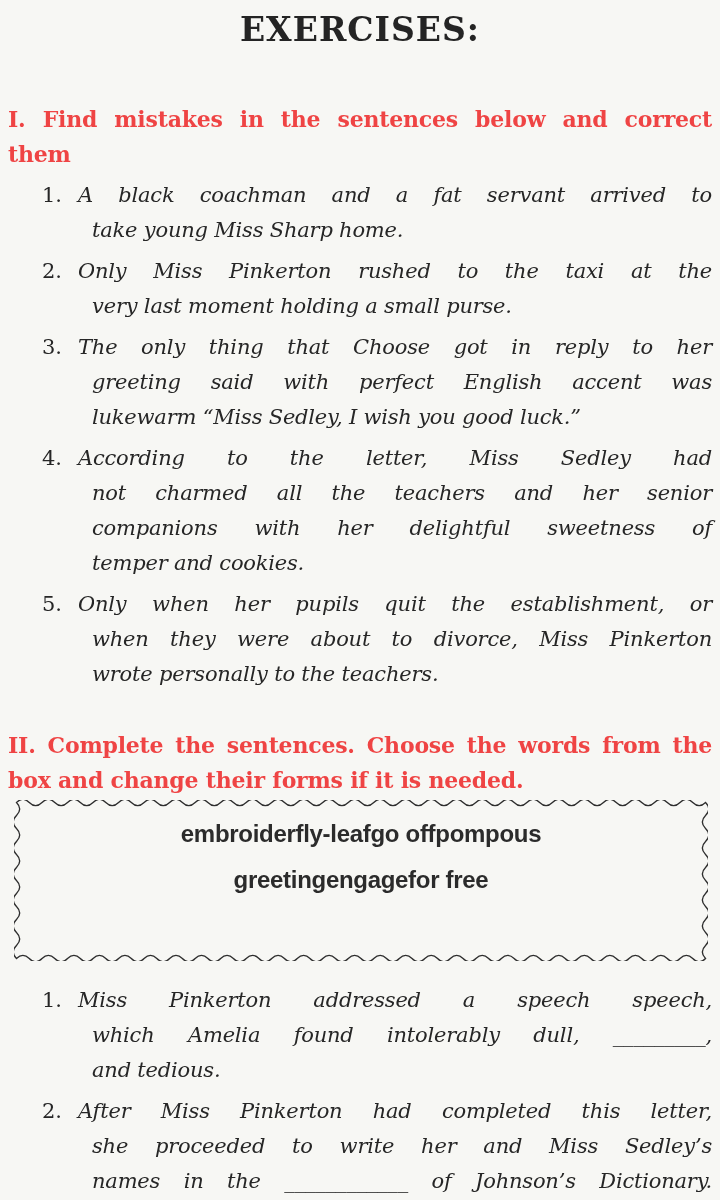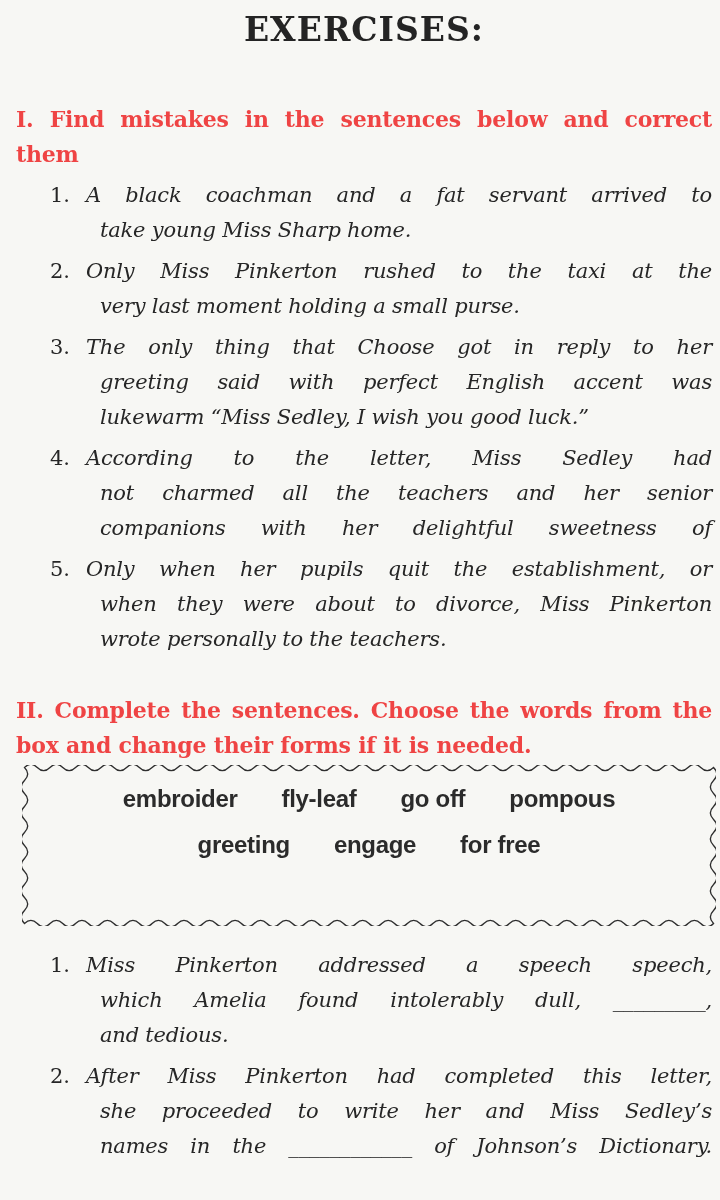--- a/index.html
+++ b/index.html
@@ -6,21 +6,21 @@
   html, body { margin: 0; padding: 0; }
   body {
     width: 720px; height: 1200px;
     background: #f7f7f4;
     font-family: "DejaVu Serif", serif;
     color: #262626;
     overflow: hidden;
   }
   .page {
     width: 720px; height: 1200px;
-    padding: 8px 8px 0 16px;
+    padding: 8px 8px 0 8px;
     overflow: hidden;
     position: relative;
   }
   
   .title {
     margin: 0;
     font-size: 33px;
     line-height: 44px;
     font-weight: bold;
     text-align: center;
@@ -67,21 +67,20 @@
     position: absolute;
     left: 0; top: 0;
     width: 694px; height: 161px;
   }
   .wrow {
     position: relative;
     height: 46px;
     display: flex;
     justify-content: center;
     align-items: center;
-    gap: 44px;
   }
   .word {
     font-family: "Liberation Sans", sans-serif;
     font-weight: bold;
     font-size: 24px;
     color: #2b2b2b;
     letter-spacing: -0.3px;
     white-space: nowrap;
   }
 </style>
@@ -112,20 +111,21 @@
       <span class="num">3.</span>
       <div class="ln jl first">The only thing that Choose got in reply to her</div>
       <div class="ln jl">greeting said with perfect English accent was</div>
       <div class="ln">lukewarm “Miss Sedley, I wish you good luck.”</div>
     </li>
     <li class="item">
       <span class="num">4.</span>
       <div class="ln jl first">According to the letter, Miss Sedley had</div>
       <div class="ln jl">not charmed all the teachers and her senior</div>
       <div class="ln jl">companions with her delightful sweetness of</div>
+      <div class="ln">temper and cookies.</div>
     </li>
     <li class="item">
       <span class="num">5.</span>
       <div class="ln jl first">Only when her pupils quit the establishment, or</div>
       <div class="ln jl">when they were about to divorce, Miss Pinkerton</div>
       <div class="ln">wrote personally to the teachers.</div>
     </li>
   </ol>
 
   <div class="sec-heading second">

